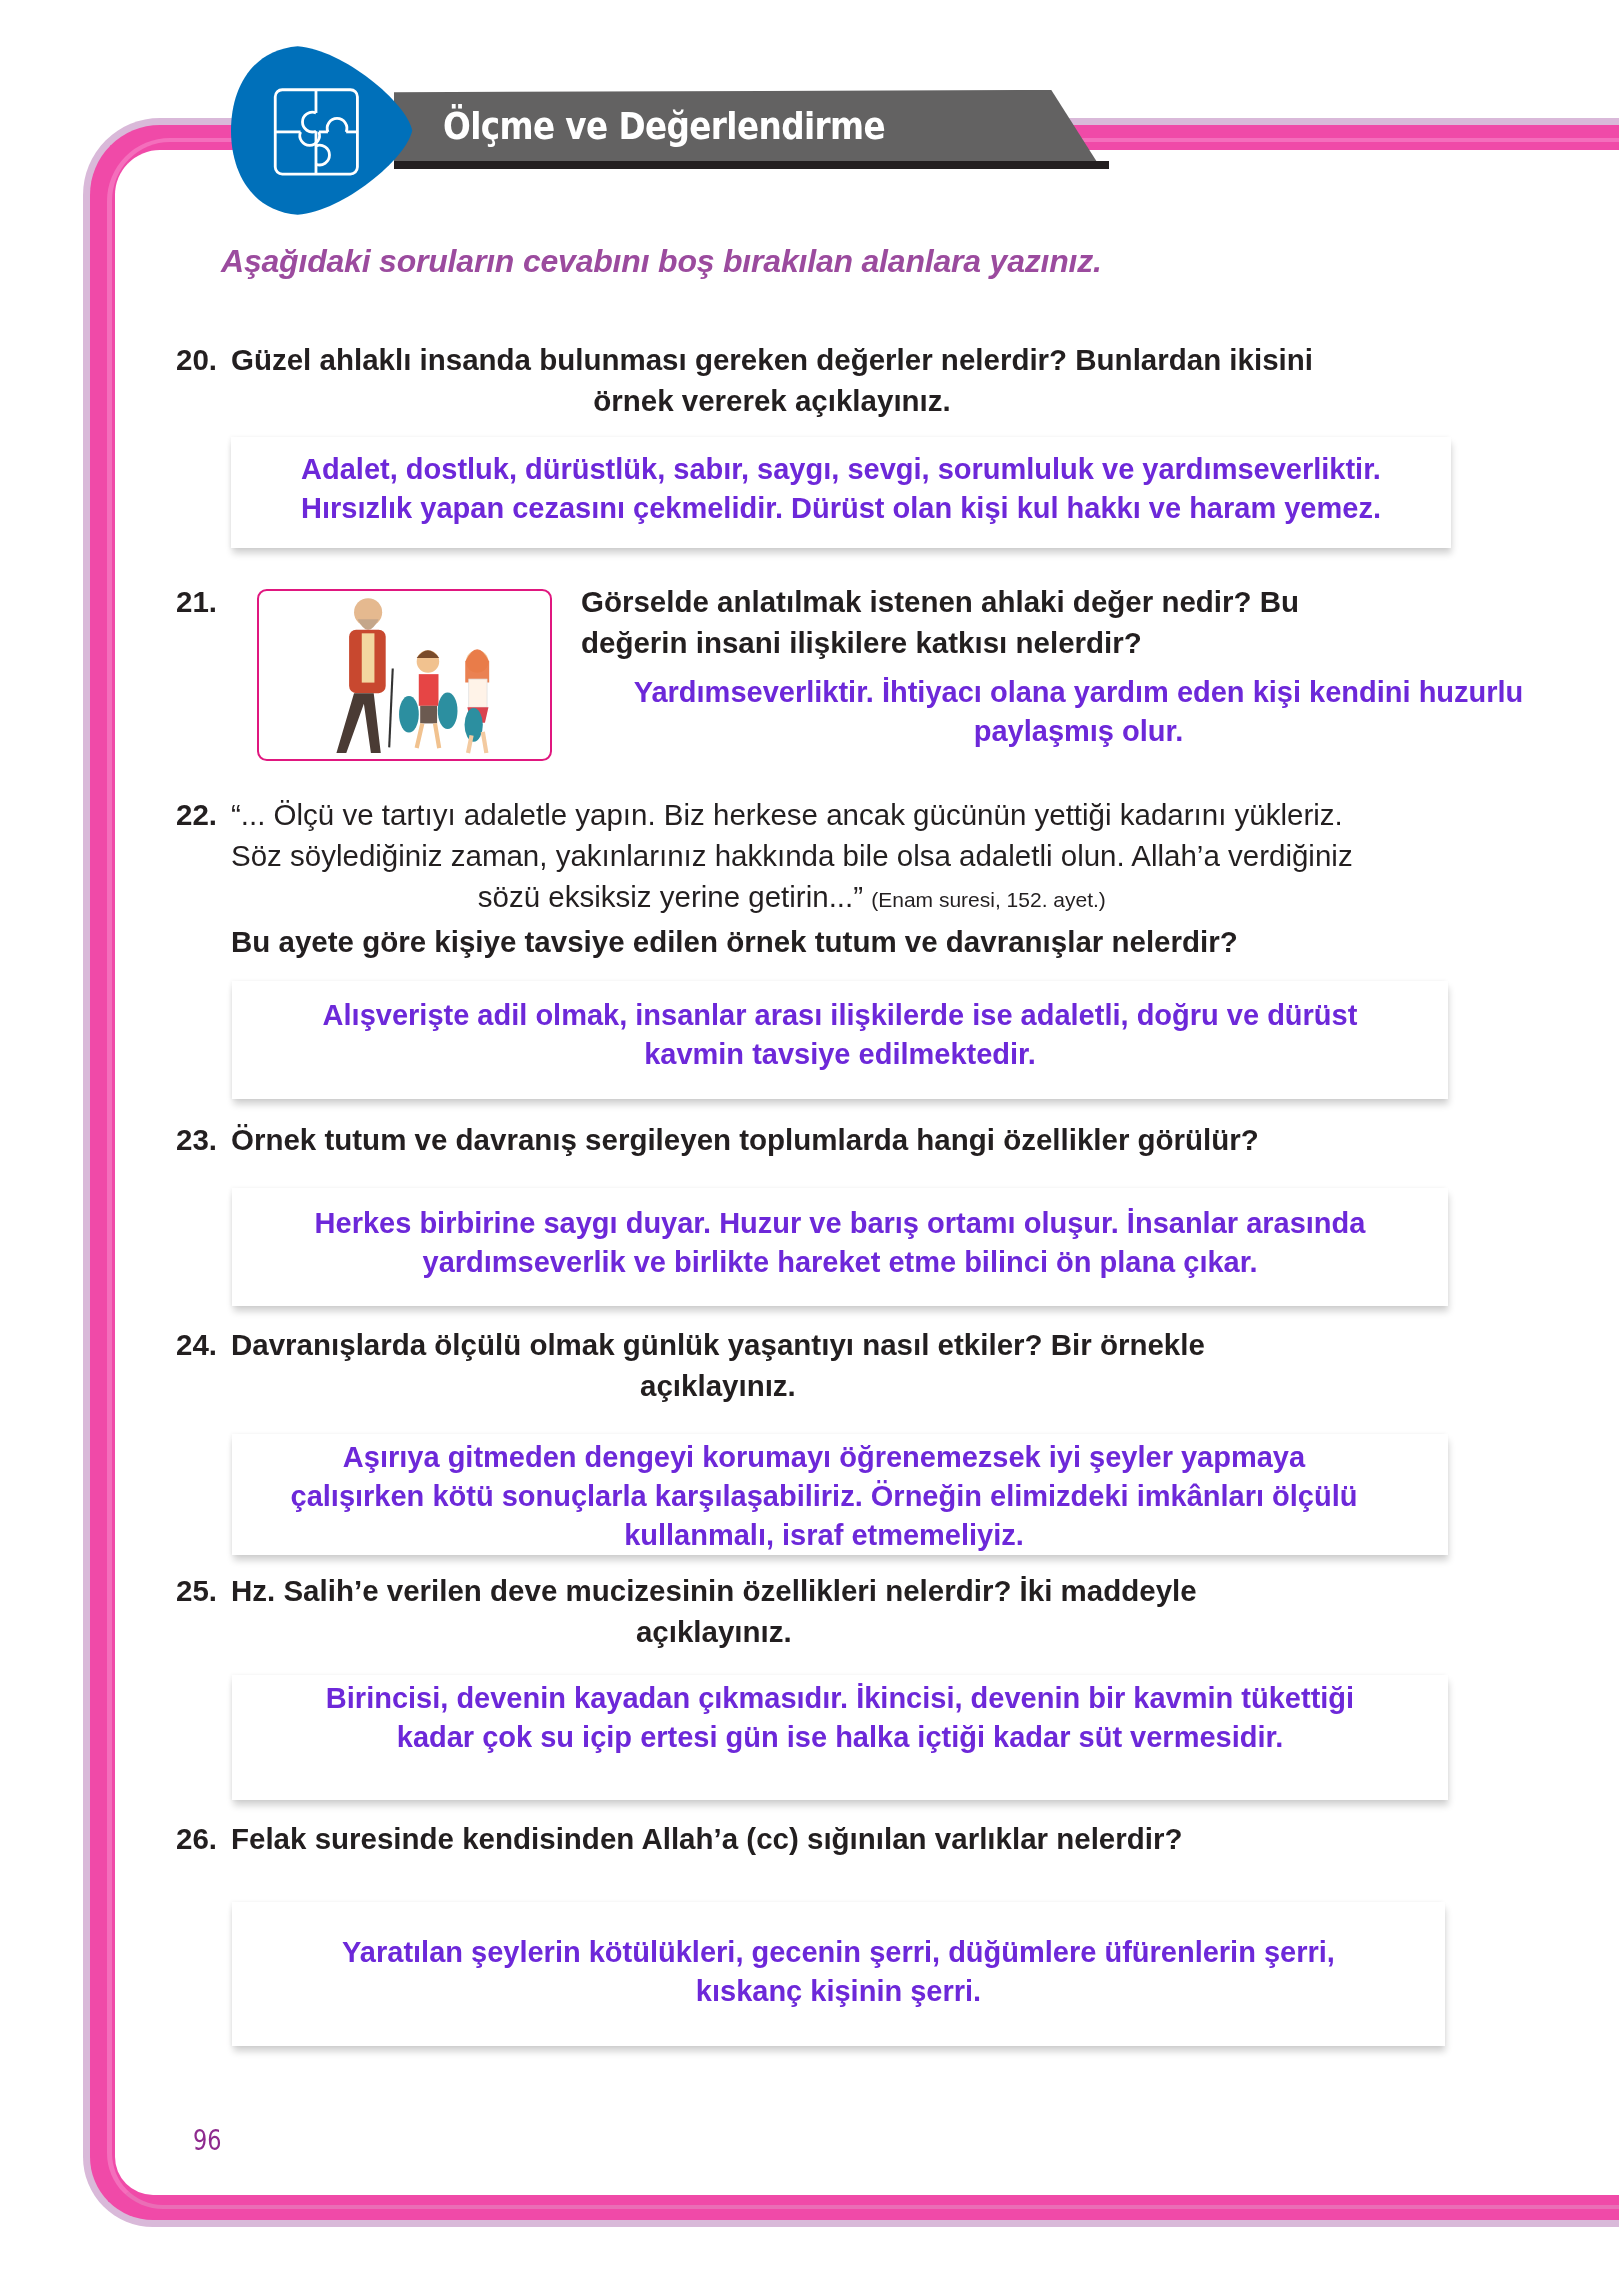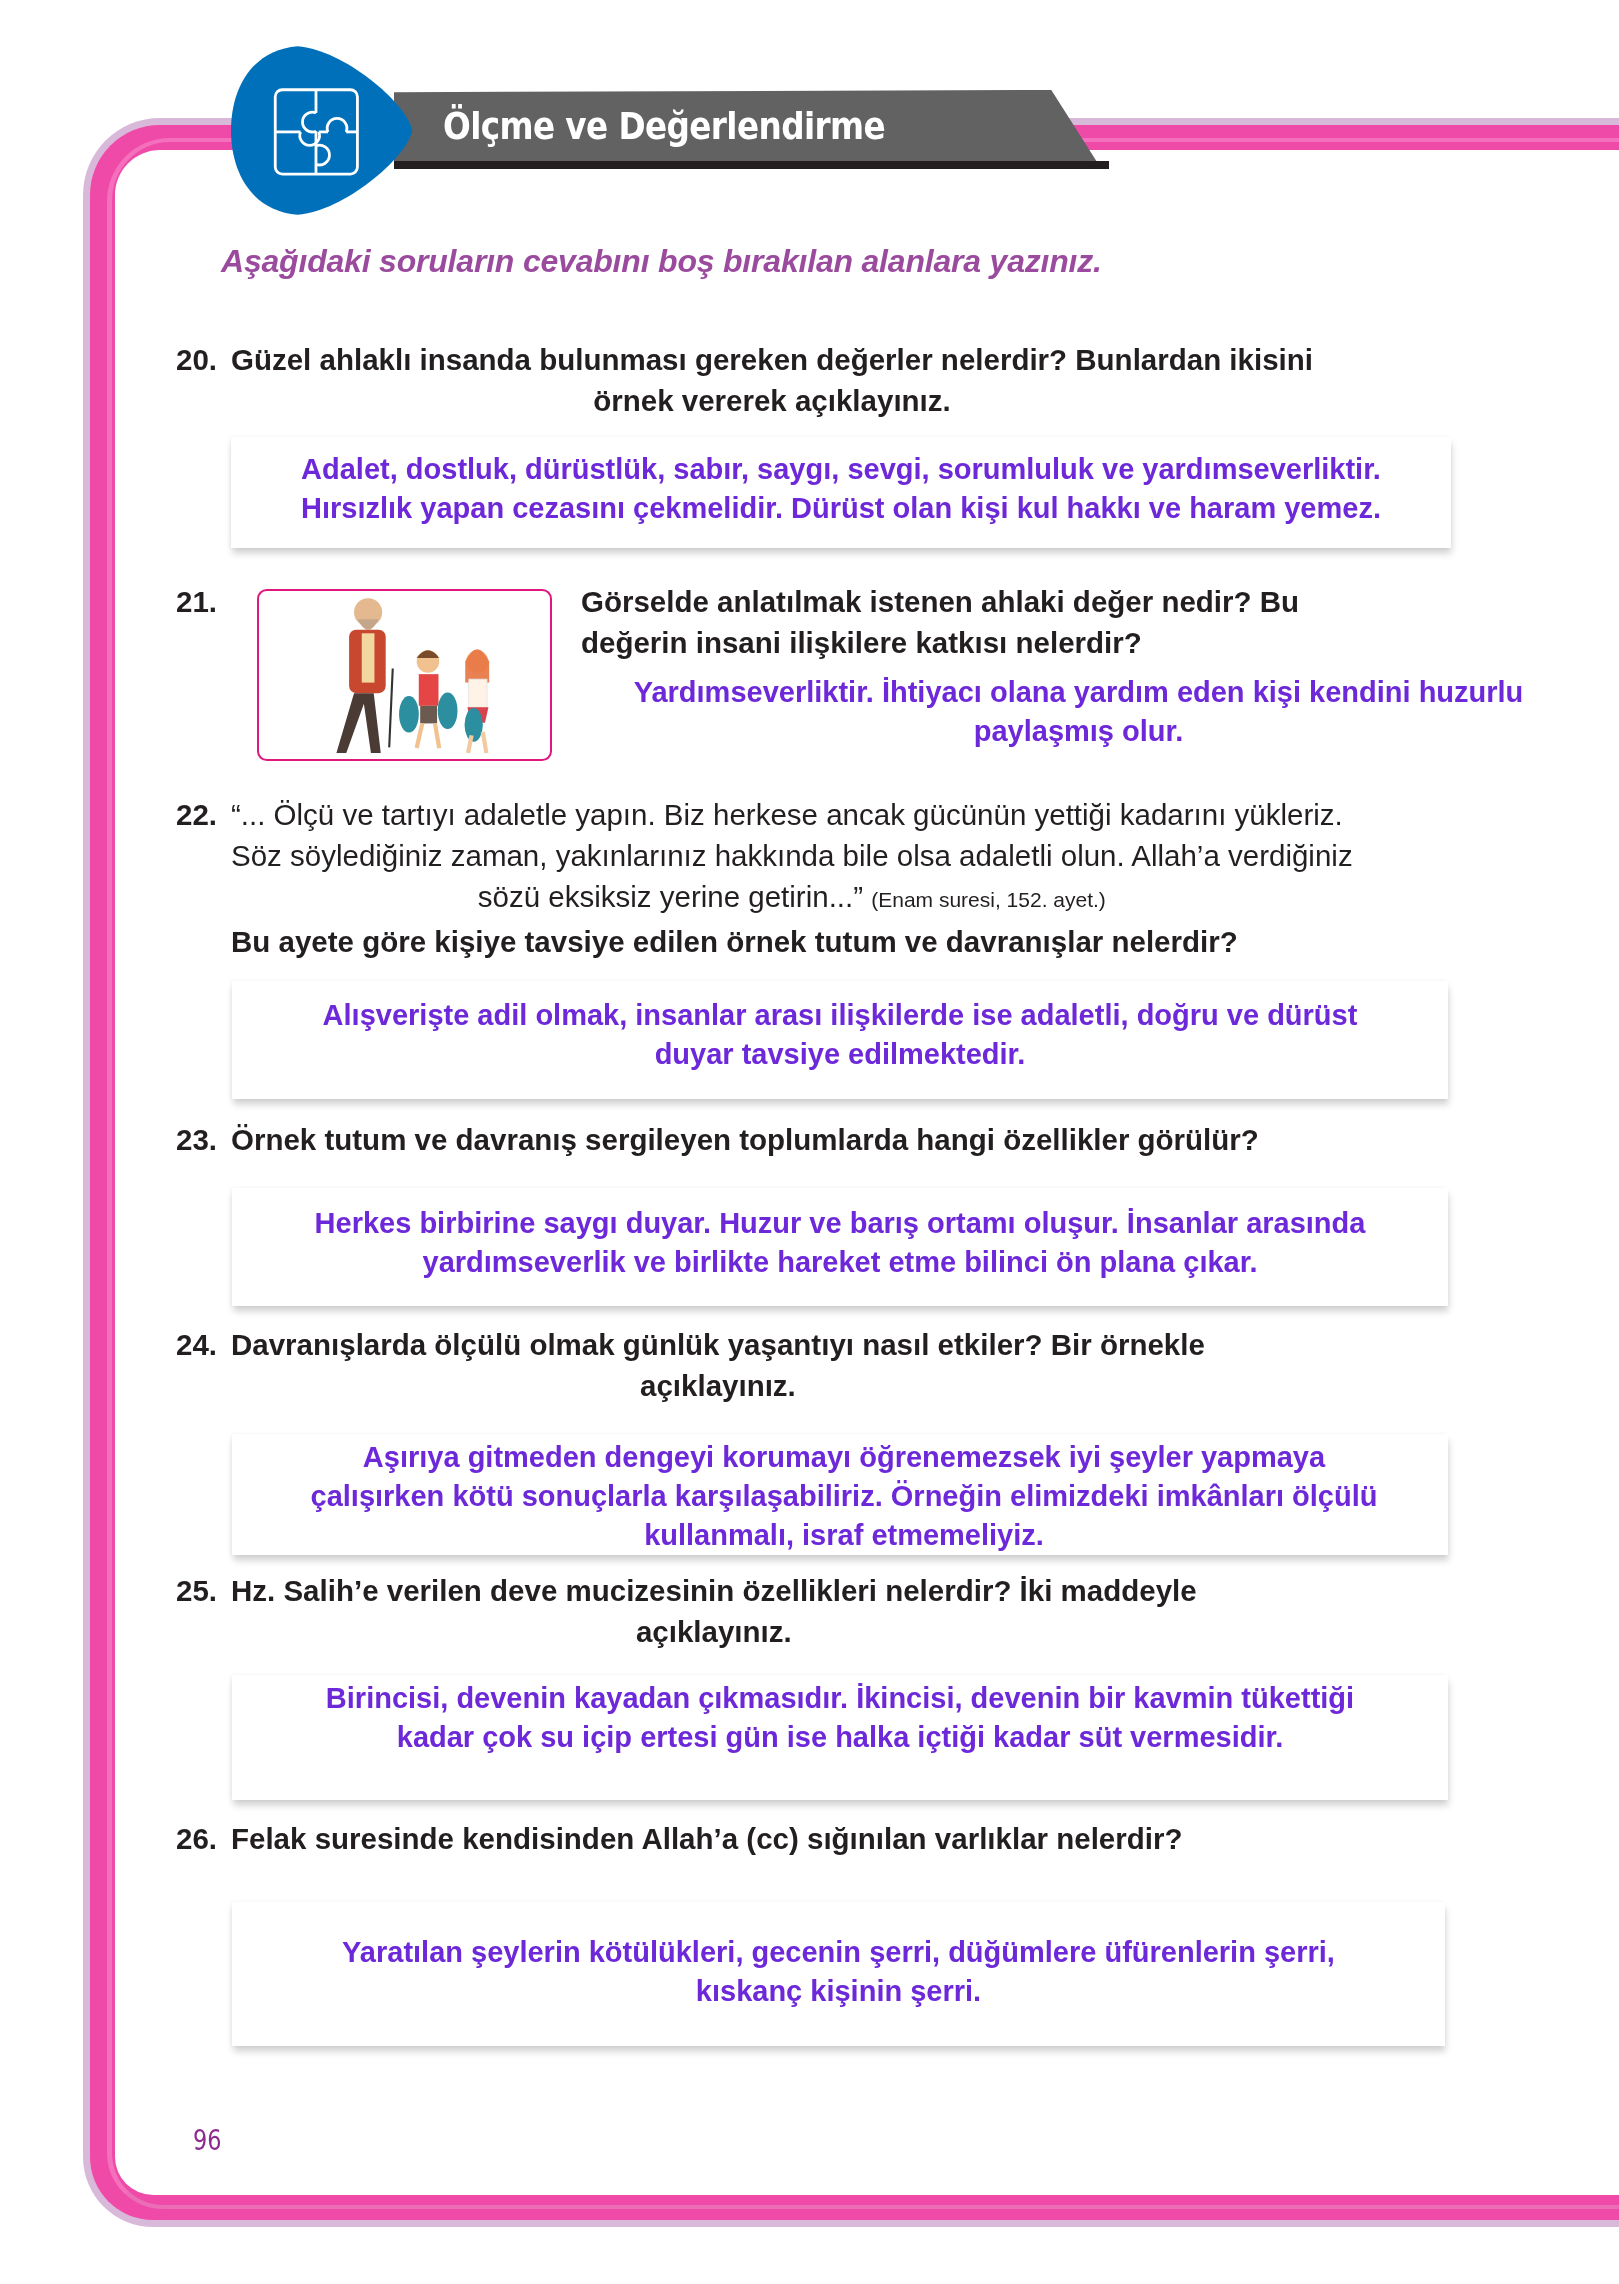--- a/index.html
+++ b/index.html
@@ -119,38 +119,38 @@
 
 <div class="q" style="left:176px; top:794px;">
   <span class="num">22.</span><span class="qtext-normal">“... Ölçü ve tartıyı adaletle yapın. Biz herkese ancak gücünün yettiği kadarını yükleriz.</span>
   <span class="indent qtext-normal">Söz söylediğiniz zaman, yakınlarınız hakkında bile olsa adaletli olun. Allah’a verdiğiniz</span>
   <span class="indent qtext-normal"><span>sözü eksiksiz yerine getirin...”</span> <span class="cite">(Enam suresi, 152. ayet.)</span></span>
 </div>
 <div class="q" style="left:231px; top:921px;">Bu ayete göre kişiye tavsiye edilen örnek tutum ve davranışlar nelerdir?</div>
 <div class="box" style="left:232px; top:981px; width:1216px; height:118px;"></div>
 <div class="ans" style="left:232px; top:996px; width:1216px;">
   <div>Alışverişte adil olmak, insanlar arası ilişkilerde ise adaletli, doğru ve dürüst</div>
-  <div>duyar tavsiye edilmektedir.</div>
+  <div>kavmin tavsiye edilmektedir.</div>
 </div>
 
 <div class="q" style="left:176px; top:1119px;">
   <span class="num">23.</span><span>Örnek tutum ve davranış sergileyen toplumlarda hangi özellikler görülür?</span>
 </div>
 <div class="box" style="left:232px; top:1188px; width:1216px; height:118px;"></div>
 <div class="ans" style="left:232px; top:1204px; width:1216px;">
   <div>Herkes birbirine saygı duyar. Huzur ve barış ortamı oluşur. İnsanlar arasında</div>
   <div>yardımseverlik ve birlikte hareket etme bilinci ön plana çıkar.</div>
 </div>
 
 <div class="q" style="left:176px; top:1324px;">
   <span class="num">24.</span><span>Davranışlarda ölçülü olmak günlük yaşantıyı nasıl etkiler? Bir örnekle</span>
   <span class="indent">açıklayınız.</span>
 </div>
 <div class="box" style="left:232px; top:1434px; width:1216px; height:121px;"></div>
-<div class="ans" style="left:236px; top:1438px; width:1216px;text-align:center;">
+<div class="ans" style="left:216px; top:1438px; width:1216px;text-align:center;">
   <div>Aşırıya gitmeden dengeyi korumayı öğrenemezsek iyi şeyler yapmaya</div>
   <div>çalışırken kötü sonuçlarla karşılaşabiliriz. Örneğin elimizdeki imkânları ölçülü</div>
   <div>kullanmalı, israf etmemeliyiz.</div>
 </div>
 
 <div class="q" style="left:176px; top:1570px;">
   <span class="num">25.</span><span>Hz. Salih’e verilen deve mucizesinin özellikleri nelerdir? İki maddeyle</span>
   <span class="indent">açıklayınız.</span>
 </div>
 <div class="box" style="left:232px; top:1675px; width:1216px; height:125px;"></div>

